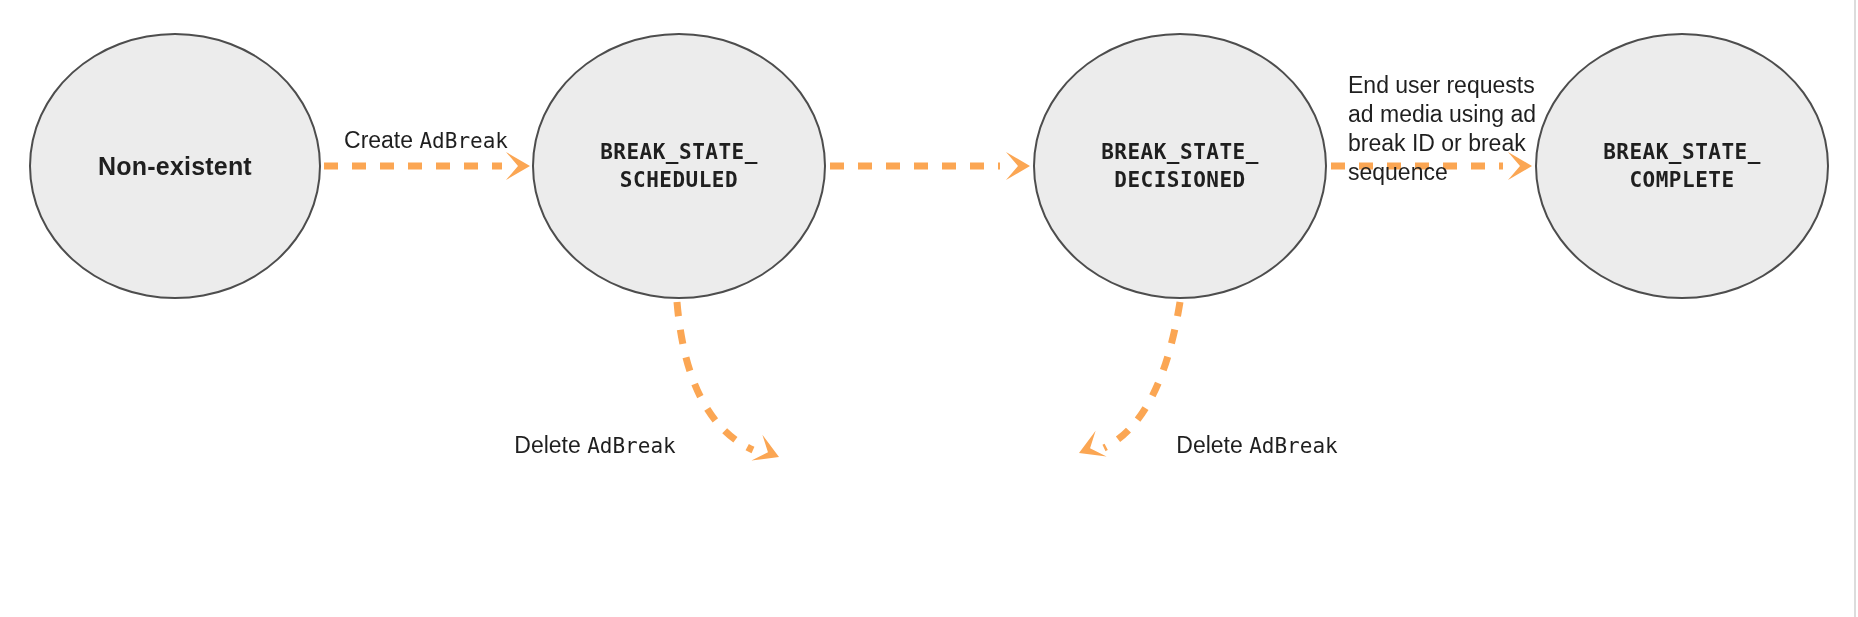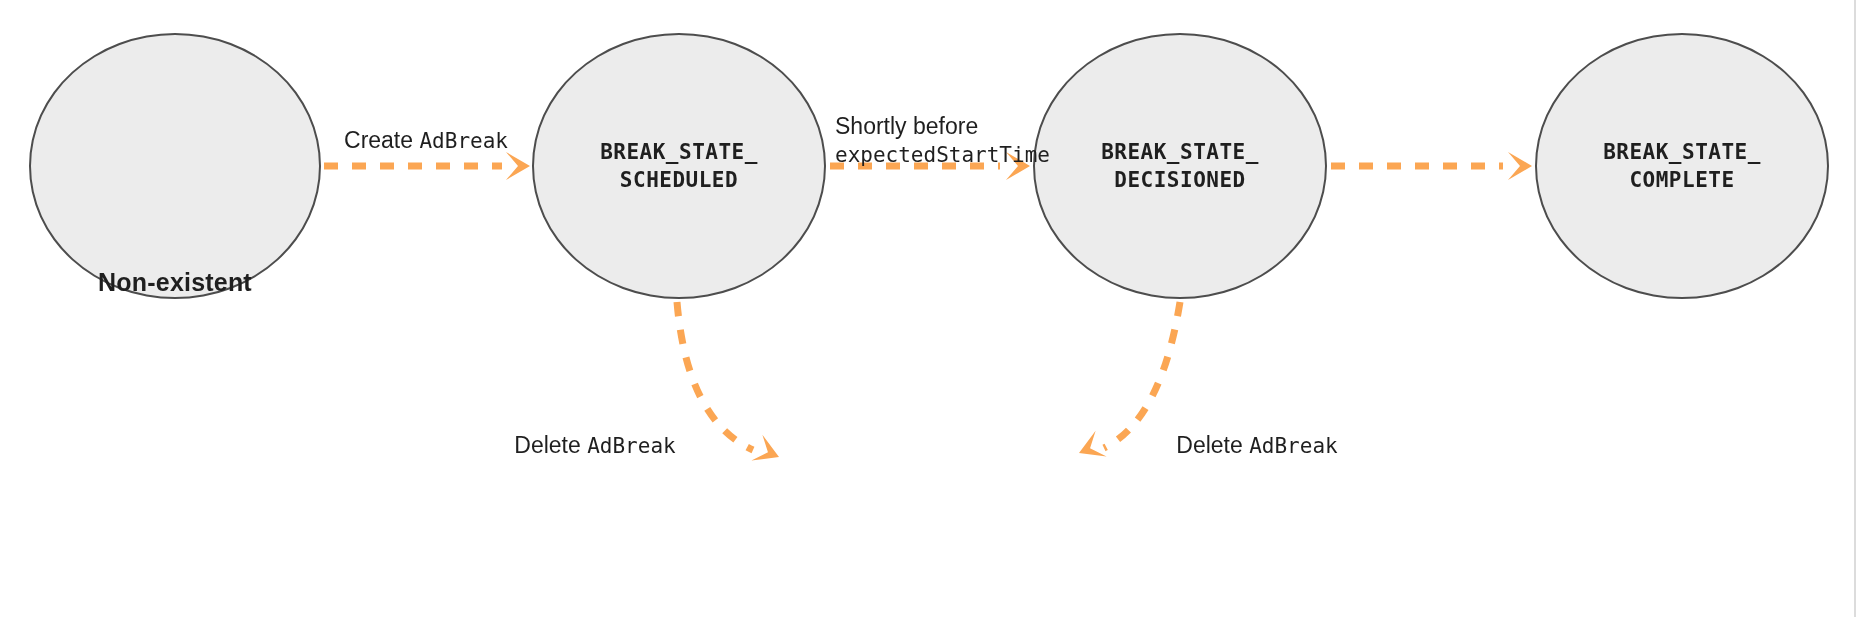--- a/index.html
+++ b/index.html
@@ -91,21 +91,21 @@
     <path class="dash" d="M 1331 166 H 1503"></path>
     <path class="head" d="M 1532 166 L 1508 152 L 1520 166 L 1508 180 Z"></path>
 
     <path class="dash" d="M 677 302 Q 687 420 753 450"></path>
     <path class="head" transform="translate(779 457) rotate(23)" d="M 0 0 L -24 -14 L -12 0 L -24 14 Z"></path>
 
     <path class="dash" d="M 1180 302 Q 1161 420 1104 448"></path>
     <path class="head" transform="translate(1079 453) rotate(157)" d="M 0 0 L -24 -14 L -12 0 L -24 14 Z"></path>
   </svg>
 
-  <div class="node" style="left:29px; top:33px; width:292px; height:266px;align-items:flex-end;">
+  <div class="node" style="left:29px; top:33px; width:292px; height:266px;">
     <span class="node-label sans">Non-existent</span>
   </div>
 
   <div class="node" style="left:532px; top:33px; width:294px; height:266px;">
     <span class="node-label mono">BREAK_STATE_
 SCHEDULED</span>
   </div>
 
   <div class="node" style="left:1033px; top:33px; width:294px; height:266px;">
     <span class="node-label mono">BREAK_STATE_
@@ -115,25 +115,27 @@
   <div class="node" style="left:1535px; top:33px; width:294px; height:266px;">
     <span class="node-label mono">BREAK_STATE_
 COMPLETE</span>
   </div>
 
 
   <div class="edge-label center" style="left:326px; top:98px; width:200px;">
     <span>Create </span><span class="code">AdBreak</span>
   </div>
 
-  <div class="edge-label" style="left:835px; top:84px; width:240px;">
-    <span>Shortly before
-</span><span class="code">expectedStartTime</span>
+
+  <div class="edge-label" style="left:1348px; top:42px; width:220px; line-height:29px;">
+    <span>End user requests
+ad media using ad
+break ID or break
+sequence</span><span class="code"></span>
   </div>
-
 
   <div class="edge-label center" style="left:495px; top:403px; width:200px;">
     <span>Delete </span><span class="code">AdBreak</span>
   </div>
 
   <div class="edge-label center" style="left:1157px; top:403px; width:200px;">
     <span>Delete </span><span class="code">AdBreak</span>
   </div>
 
   <div class="right-divider" style="left:1854px;"></div>

